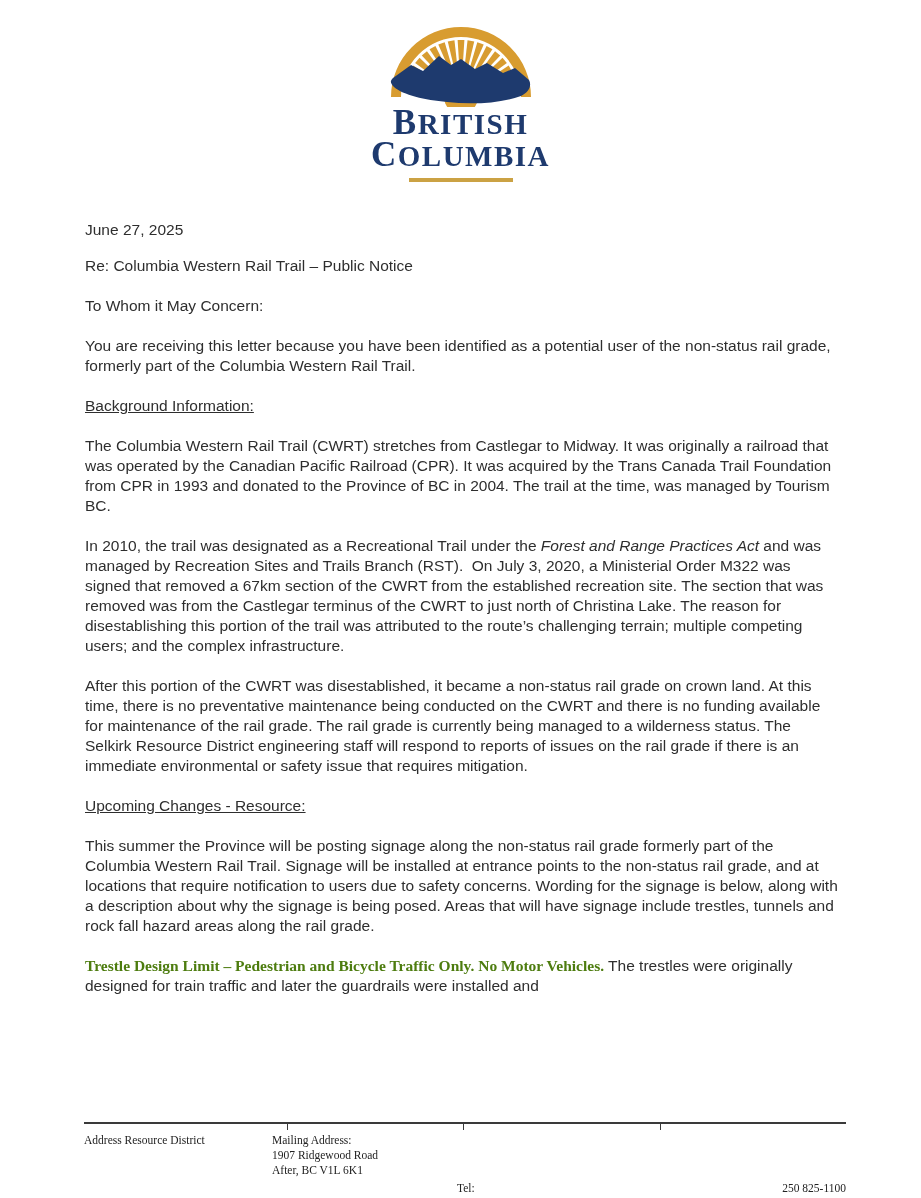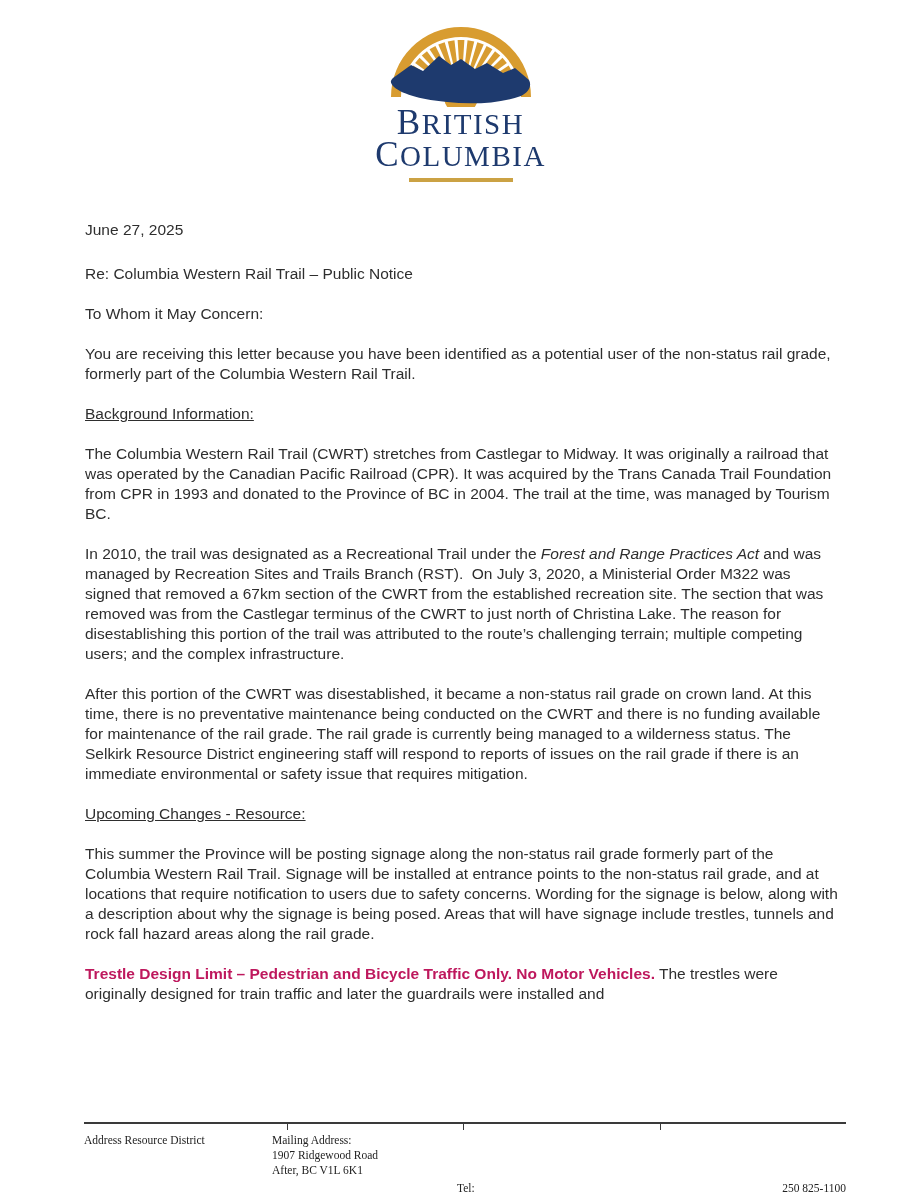--- a/index.html
+++ b/index.html
@@ -16,43 +16,43 @@
   
   .logo-block { padding-top: 23px; text-align: center; }
   .crest { display: block; margin: 0 auto; width: 152px; height: 84px; }
   .logo-name {
     font-family: "Liberation Serif", serif;
     color: #1e3a6e;
     text-transform: uppercase;
     font-size: 29px;
     line-height: 0.92;
     letter-spacing: 1.5px;
-    font-weight: 400;
+    font-weight: 700;
   }
   .logo-name .logo-line { display: block; }
   .logo-name .logo-line::first-letter { font-size: 35px; }
   .logo-rule {
     width: 104px; height: 4px;
     background: #cba244;
     margin: 7px auto 0;
   }
 
   
   .letter-body { padding: 38px 83px 0 85px; }
   .letter-body p {
     margin: 0 0 20px 0;
     font-size: 15.5px;
     line-height: 20px;
     white-space: pre-wrap;
   }
-  .letter-body p.date-line { margin-bottom: 24px; }
+  .letter-body p.date-line { margin-bottom: 16px; }
   .letter-body p.heading {
     text-decoration: underline;
   }
-  .letter-body strong { color: #be185d; }
+  .letter-body strong { color: #4d7c0f; font-family: Liberation Serif, serif; }
 
   
   .footer {
     position: absolute;
     left: 84px;
     top: 1122px;
     width: 762px;
     border-top: 2px solid #3a3a3a;
   }
   .footer .tick {

